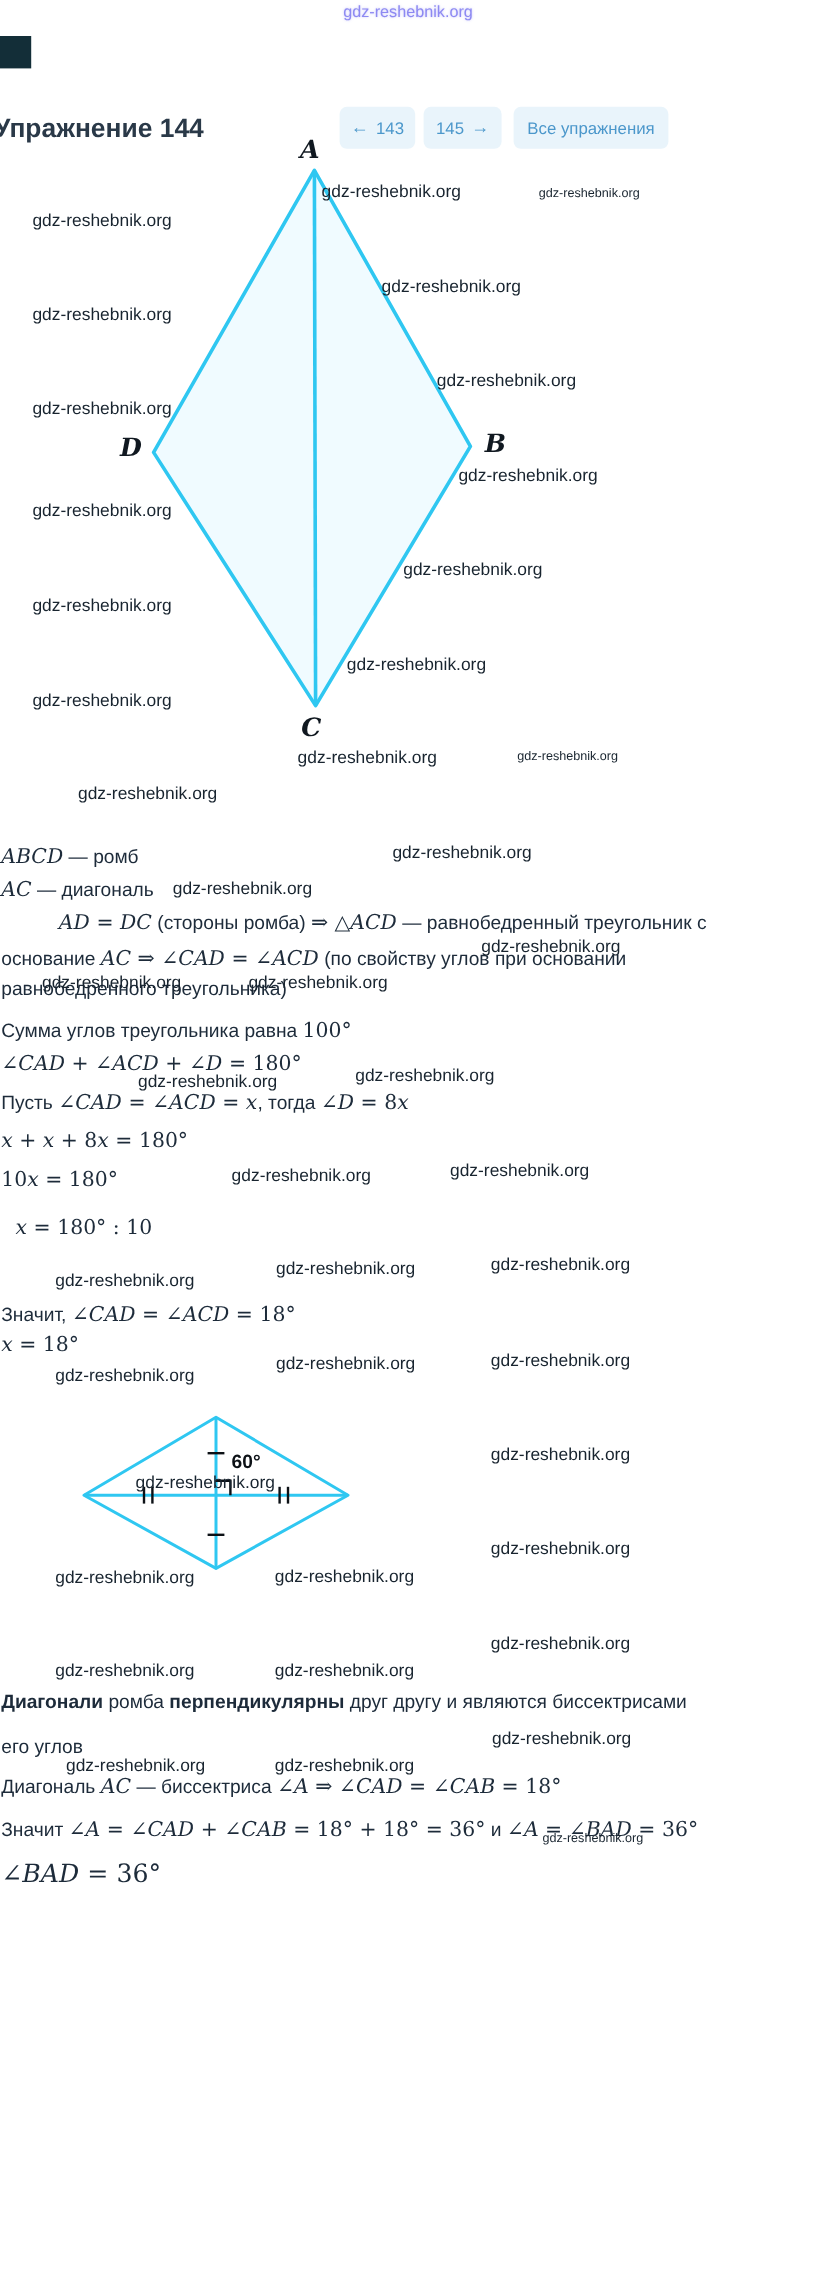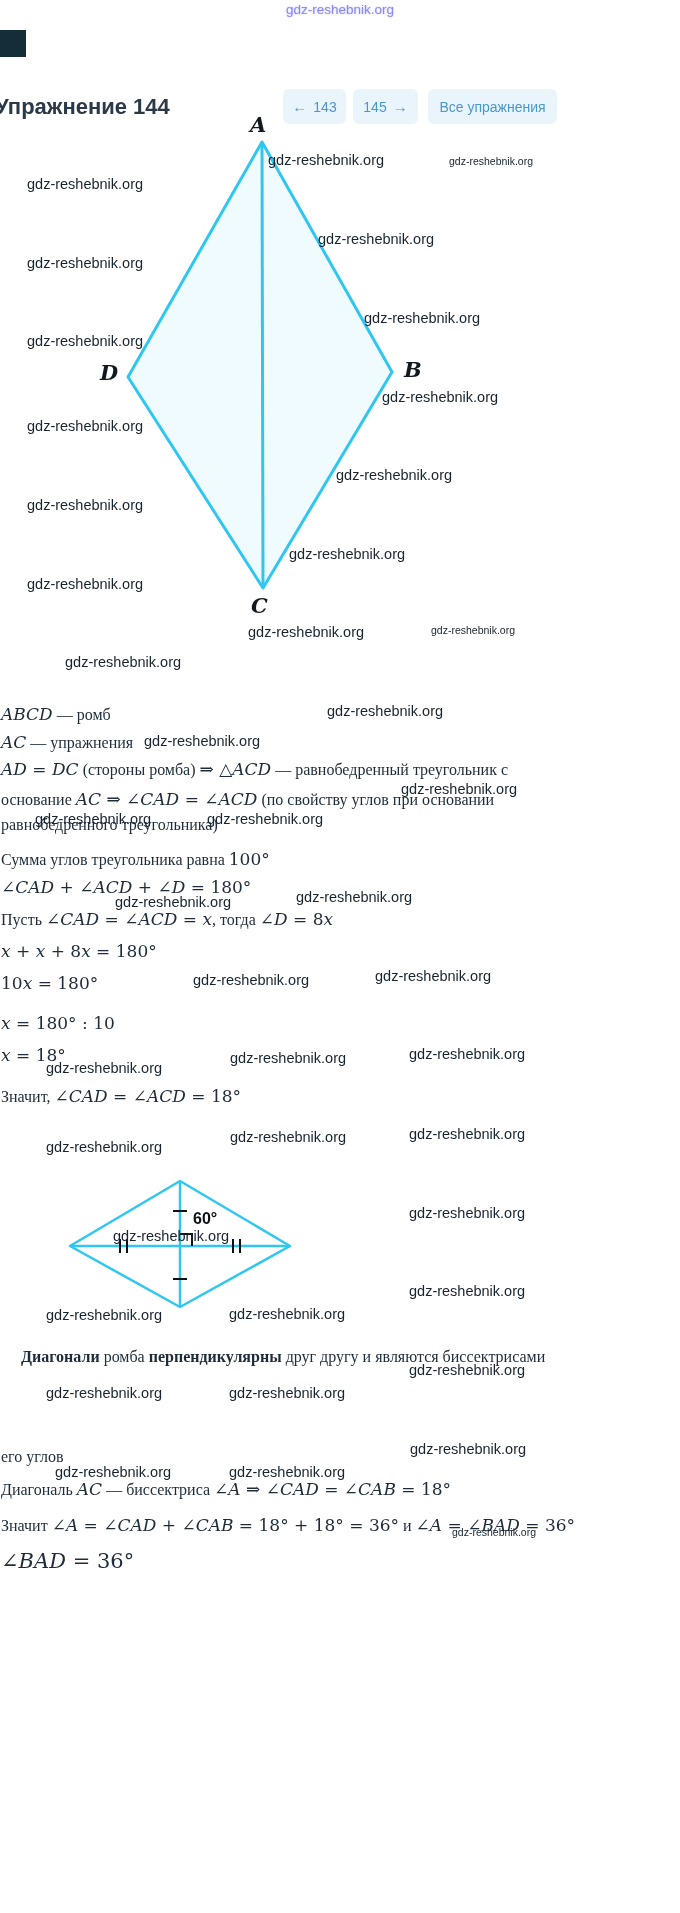--- a/index.html
+++ b/index.html
@@ -47,21 +47,21 @@
   }
   .wm {
     position:absolute; font-size:14.5px; color:#18242f;
     white-space:nowrap; font-family:"Liberation Sans", sans-serif;
   }
   .wm-sm { font-size:10.5px; }
   .line {
     position:absolute; left:1px; white-space:nowrap;
     font-size:16px; color:#1d2b3a; line-height:1.3;
   }
-  .s-p, .s-b { font-family:Liberation Serif, serif; }
+  .s-p, .s-b { font-family:Liberation Sans, sans-serif; }
   .s-b { font-weight:700; }
   .s-m  { font-family:"DejaVu Serif", serif; font-style:italic; font-size:17px; }
   .s-mo { font-family:"DejaVu Serif", serif; font-size:17px; }
   .line.lg .s-m, .line.lg .s-mo { font-size:21px; }
 </style>
 </head>
 <body>
 
 <div class="page">
 
@@ -99,33 +99,33 @@
     <line x1="133" y1="104" x2="147" y2="104" stroke="#0c1116" stroke-width="2"></line>
     <line x1="80" y1="64" x2="80" y2="78" stroke="#0c1116" stroke-width="2"></line>
     <line x1="87" y1="64" x2="87" y2="78" stroke="#0c1116" stroke-width="2"></line>
     <line x1="193" y1="64" x2="193" y2="78" stroke="#0c1116" stroke-width="2"></line>
     <line x1="200" y1="64" x2="200" y2="78" stroke="#0c1116" stroke-width="2"></line>
   </svg>
   <div class="angle-label">60°</div>
 
   <div id="solution-layer">
       <div class="line" style="top: 703px;"><span class="s-m">ABCD</span><span class="s-p"> — ромб</span></div>
-      <div class="line" style="top: 731px;"><span class="s-m">AC</span><span class="s-p"> — упражнения</span></div>
-      <div class="line" style="top: 758px;"><span class="s-m">AD</span><span class="s-mo"> = </span><span class="s-m">DC</span><span class="s-p"> (стороны ромба) </span><span class="s-mo">⇒ △</span><span class="s-m">ACD</span><span class="s-p"> — равнобедренный треугольник с</span></div>
+      <div class="line" style="top: 731px;"><span class="s-m">AC</span><span class="s-p"> — диагональ</span></div>
+      <div class="line" style="top: 758px; margin-left: 48px;"><span class="s-m">AD</span><span class="s-mo"> = </span><span class="s-m">DC</span><span class="s-p"> (стороны ромба) </span><span class="s-mo">⇒ △</span><span class="s-m">ACD</span><span class="s-p"> — равнобедренный треугольник с</span></div>
       <div class="line" style="top: 788px;"><span class="s-p">основание </span><span class="s-m">AC</span><span class="s-mo"> ⇒ ∠</span><span class="s-m">CAD</span><span class="s-mo"> = ∠</span><span class="s-m">ACD</span><span class="s-p"> (по свойству углов при основании</span></div>
       <div class="line" style="top: 815px;"><span class="s-p">равнобедренного треугольника)</span></div>
       <div class="line" style="top: 848px;"><span class="s-p">Сумма углов треугольника равна </span><span class="s-mo">100°</span></div>
       <div class="line" style="top: 876px;"><span class="s-mo">∠</span><span class="s-m">CAD</span><span class="s-mo"> + ∠</span><span class="s-m">ACD</span><span class="s-mo"> + ∠</span><span class="s-m">D</span><span class="s-mo"> = 180°</span></div>
       <div class="line" style="top: 908px;"><span class="s-p">Пусть </span><span class="s-mo">∠</span><span class="s-m">CAD</span><span class="s-mo"> = ∠</span><span class="s-m">ACD</span><span class="s-mo"> = </span><span class="s-m">x</span><span class="s-p">, тогда </span><span class="s-mo">∠</span><span class="s-m">D</span><span class="s-mo"> = 8</span><span class="s-m">x</span></div>
       <div class="line" style="top: 940px;"><span class="s-m">x</span><span class="s-mo"> + </span><span class="s-m">x</span><span class="s-mo"> + 8</span><span class="s-m">x</span><span class="s-mo"> = 180°</span></div>
       <div class="line" style="top: 972px;"><span class="s-mo">10</span><span class="s-m">x</span><span class="s-mo"> = 180°</span></div>
-      <div class="line" style="top: 1012px;"><span class="s-m">x</span><span class="s-mo"> = 180° : 10</span></div>
-      <div class="line" style="top: 1044px;"><span class="s-m">x</span><span class="s-mo"> = 18°</span></div>
+      <div class="line" style="top: 1012px; margin-left: 12px;"><span class="s-m">x</span><span class="s-mo"> = 180° : 10</span></div>
+      <div class="line" style="top: 1110px;"><span class="s-m">x</span><span class="s-mo"> = 18°</span></div>
       <div class="line" style="top: 1085px;"><span class="s-p">Значит, </span><span class="s-mo">∠</span><span class="s-m">CAD</span><span class="s-mo"> = ∠</span><span class="s-m">ACD</span><span class="s-mo"> = 18°</span></div>
-      <div class="line" style="top: 1347px; padding-left: 20px;"><span class="s-b">Диагонали</span><span class="s-p"> ромба </span><span class="s-b">перпендикулярны</span><span class="s-p"> друг другу и являются биссектрисами</span></div>
+      <div class="line" style="top: 1409px;"><span class="s-b">Диагонали</span><span class="s-p"> ромба </span><span class="s-b">перпендикулярны</span><span class="s-p"> друг другу и являются биссектрисами</span></div>
       <div class="line" style="top: 1447px;"><span class="s-p">его углов</span></div>
       <div class="line" style="top: 1478px;"><span class="s-p">Диагональ </span><span class="s-m">AC</span><span class="s-p"> — биссектриса </span><span class="s-mo">∠</span><span class="s-m">A</span><span class="s-mo"> ⇒ ∠</span><span class="s-m">CAD</span><span class="s-mo"> = ∠</span><span class="s-m">CAB</span><span class="s-mo"> = 18°</span></div>
       <div class="line" style="top: 1514px;"><span class="s-p">Значит </span><span class="s-mo">∠</span><span class="s-m">A</span><span class="s-mo"> = ∠</span><span class="s-m">CAD</span><span class="s-mo"> + ∠</span><span class="s-m">CAB</span><span class="s-mo"> = 18° + 18° = 36°</span><span class="s-p"> и </span><span class="s-mo">∠</span><span class="s-m">A</span><span class="s-mo"> = ∠</span><span class="s-m">BAD</span><span class="s-mo"> = 36°</span></div>
       <div class="line lg" style="top: 1548px; text-align: right;"><span class="s-mo">∠</span><span class="s-m">BAD</span><span class="s-mo"> = 36°</span></div>
     </div>
 
   <div id="wm-layer">
       <span class="wm" style="left: 27px; top: 176px;">gdz-reshebnik.org</span>
       <span class="wm" style="left: 268px; top: 152px;">gdz-reshebnik.org</span>
       <span class="wm wm-sm" style="left: 449px; top: 155px;">gdz-reshebnik.org</span>

